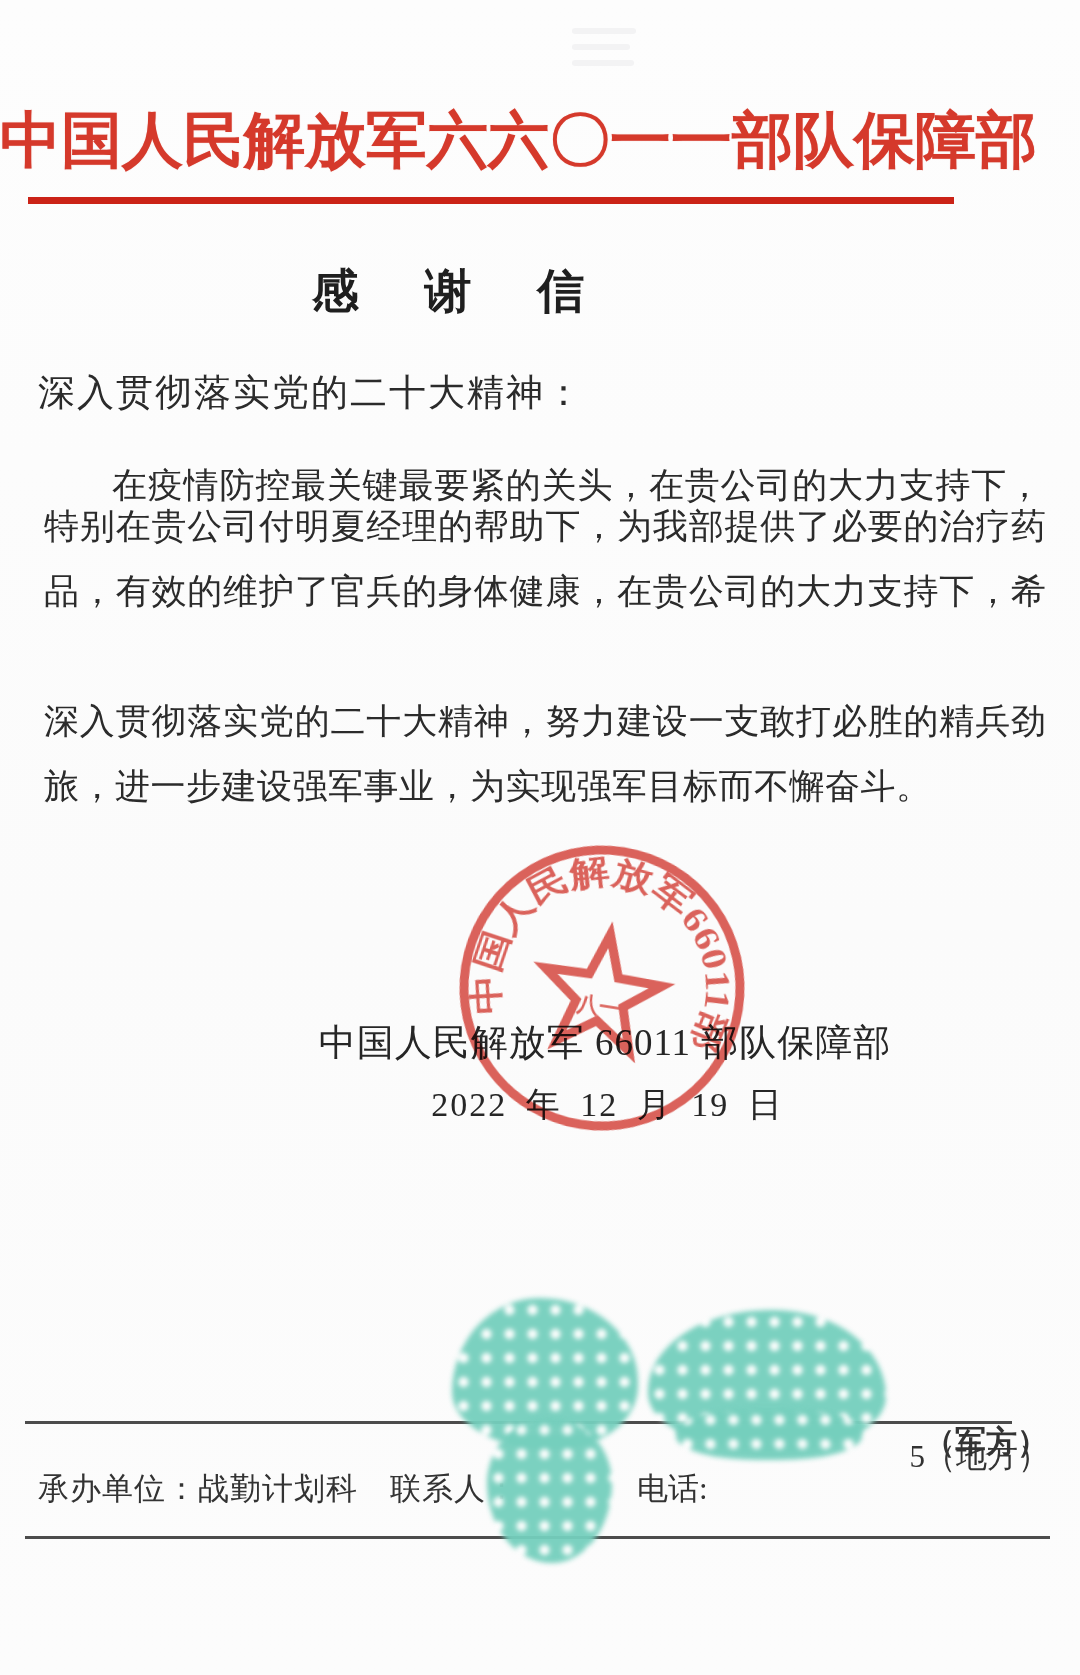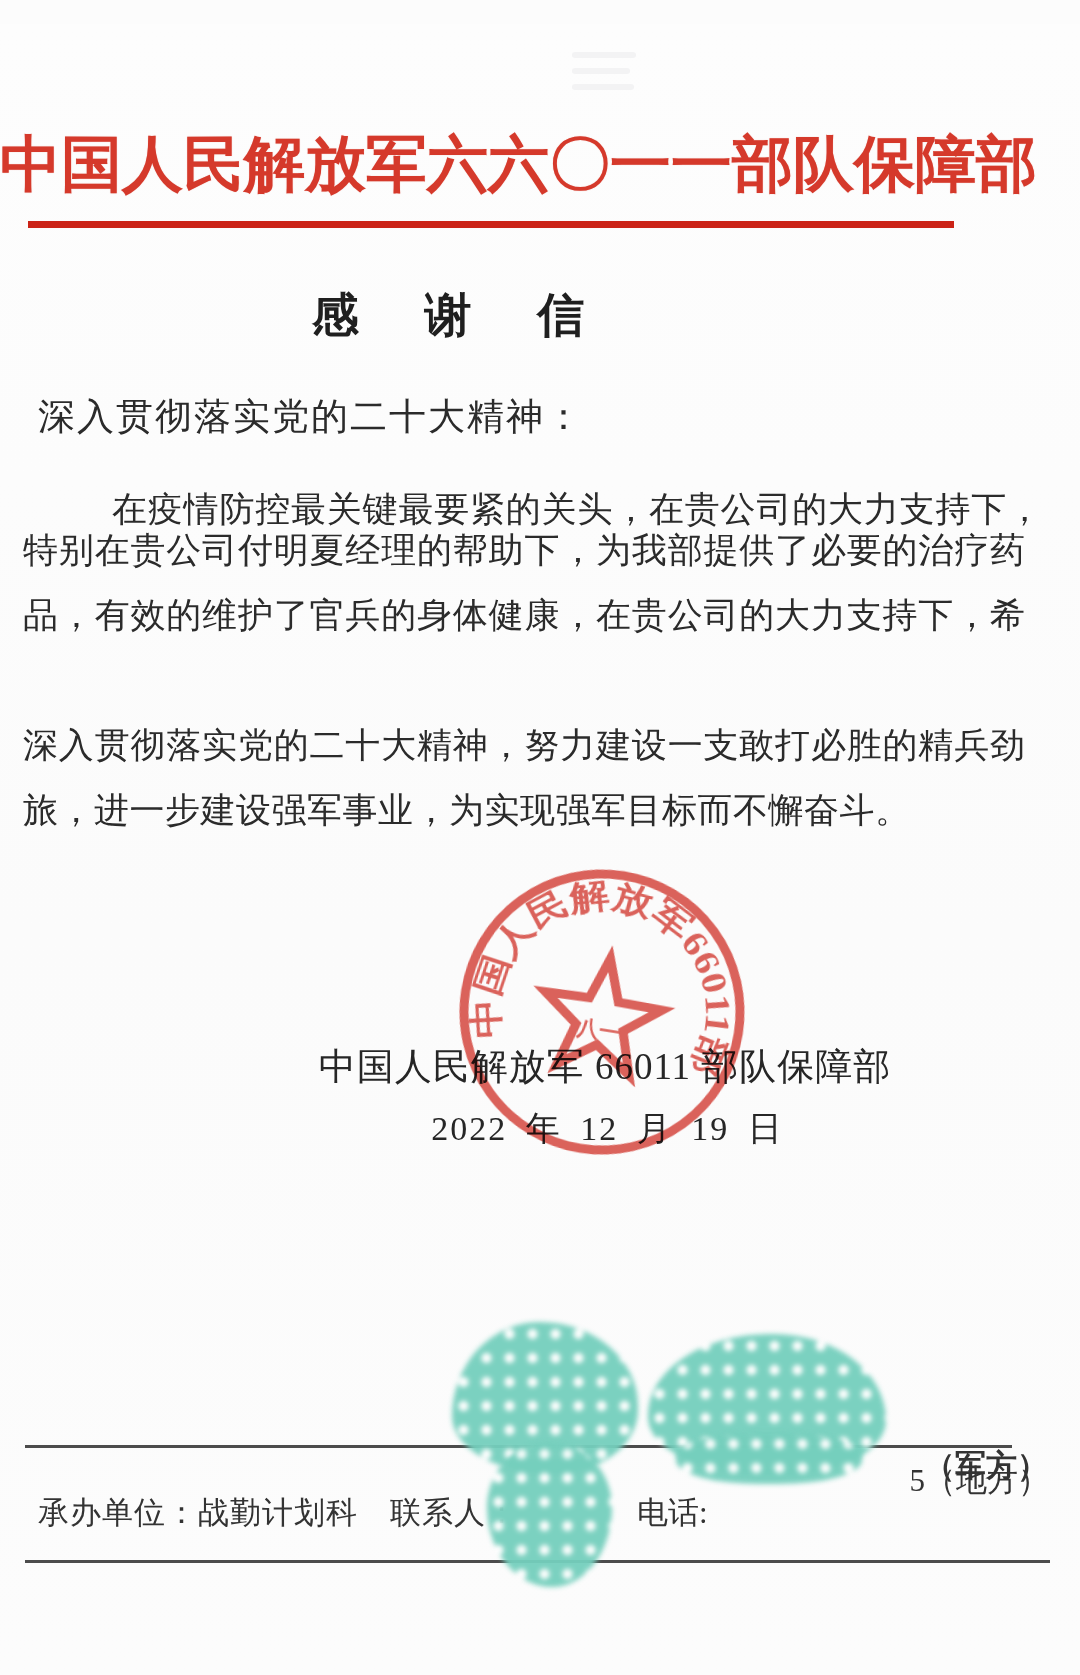--- a/index.html
+++ b/index.html
@@ -4,21 +4,21 @@
 <style>
   html,body{margin:0;padding:0;}
   body{
     width:1080px;height:1675px;
     background:#fcfcfc;
     font-family:"Liberation Serif","DejaVu Serif",serif;
     color:#2e2e2e;
     position:relative;
     overflow:hidden;
   }
-  .page{position:absolute;inset:0;background:linear-gradient(180deg,#fdfdfd 0%,#fbfbfb 55%,#fcfcfc 100%);margin-top:24px;}
+  .page{position:absolute;inset:0;background:linear-gradient(180deg,#fdfdfd 0%,#fbfbfb 55%,#fcfcfc 100%);}
   .abs{position:absolute;}
 
   
   .artifact{position:absolute;left:572px;top:28px;width:64px;height:6px;background:#d9d9dd;opacity:.25;border-radius:3px;}
   .artifact.a2{top:44px;width:58px;}
   .artifact.a3{top:60px;width:62px;}
 
   
   .org-title{
     left:0;top:100px;width:1030px;
@@ -40,21 +40,21 @@
     word-spacing:46px;letter-spacing:4px;
   }
 
   .salutation{
     left:38px;top:368px;
     font-size:37px;color:#2b2b2b;
     letter-spacing:2px;white-space:nowrap;
   }
 
   .bodyline{
-    left:23px;width:1002px;
+    left:44px;width:1002px;
     font-size:35px;color:#2b2b2b;
     text-align:justify;text-align-last:justify;
     white-space:nowrap;
   }
   .bodyline.first{left:112px;width:930px;}
   .bodyline.last{text-align-last:left;letter-spacing:0.5px;width:1002px;}
   .bl1{top:462px;} .bl2{top:503px;} .bl3{top:568px;}
   .bl4{top:633px;} .bl5{top:698px;} .bl6{top:763px;}
 
   

